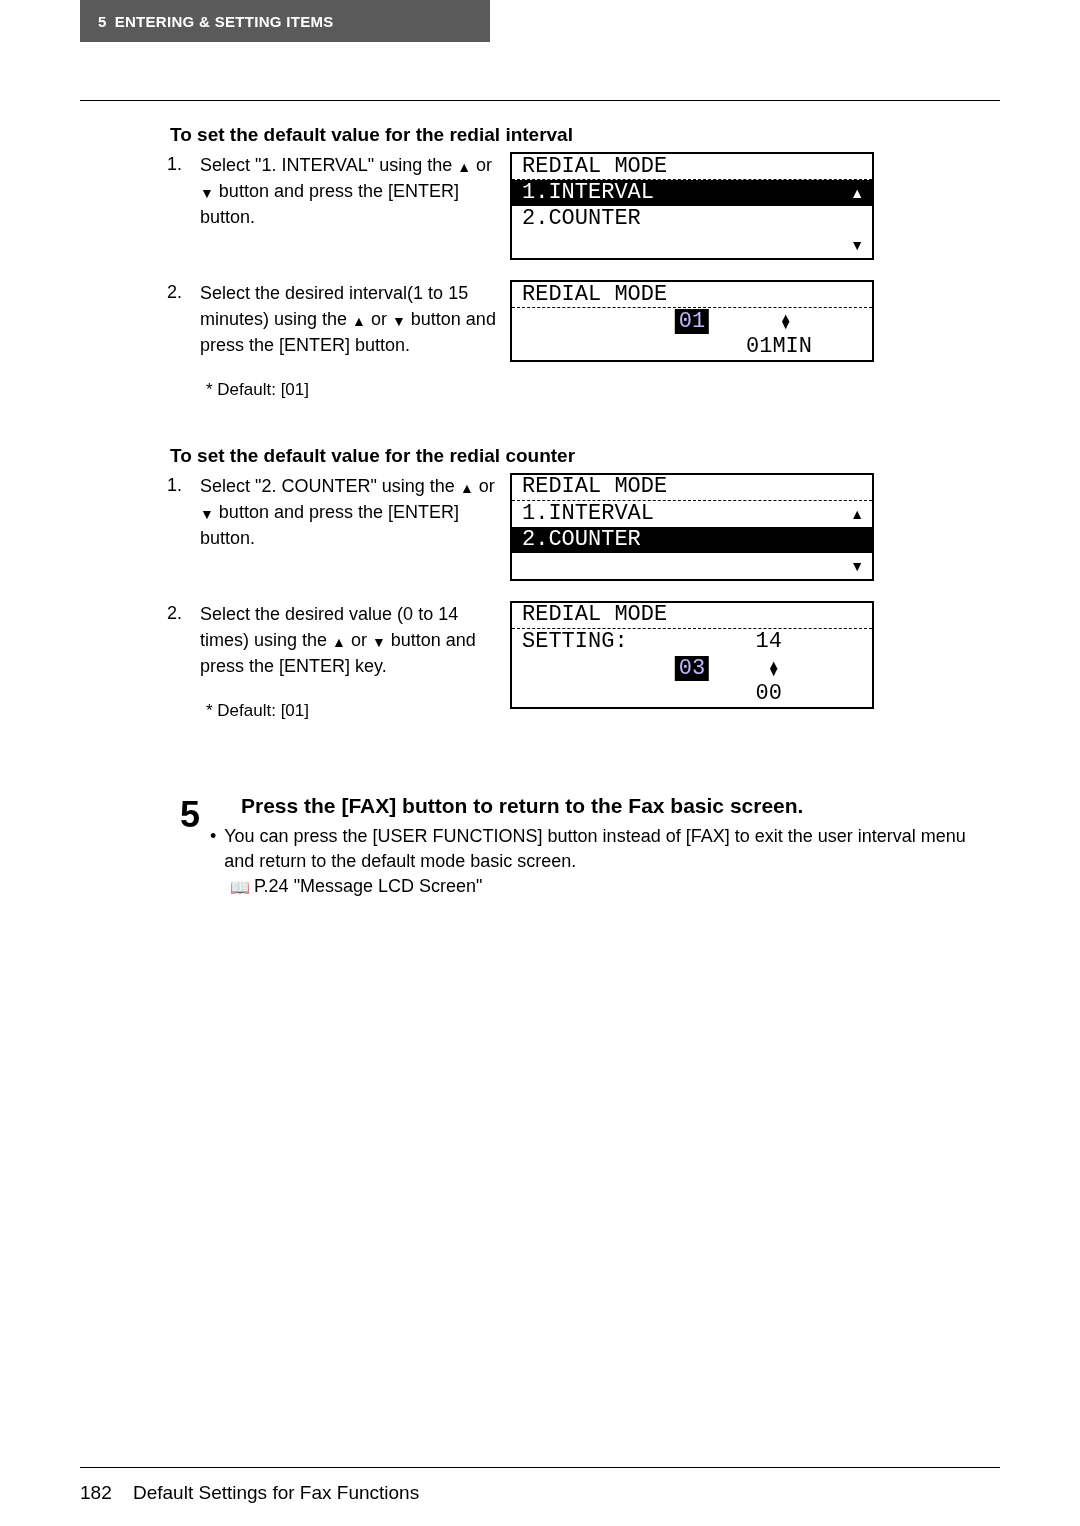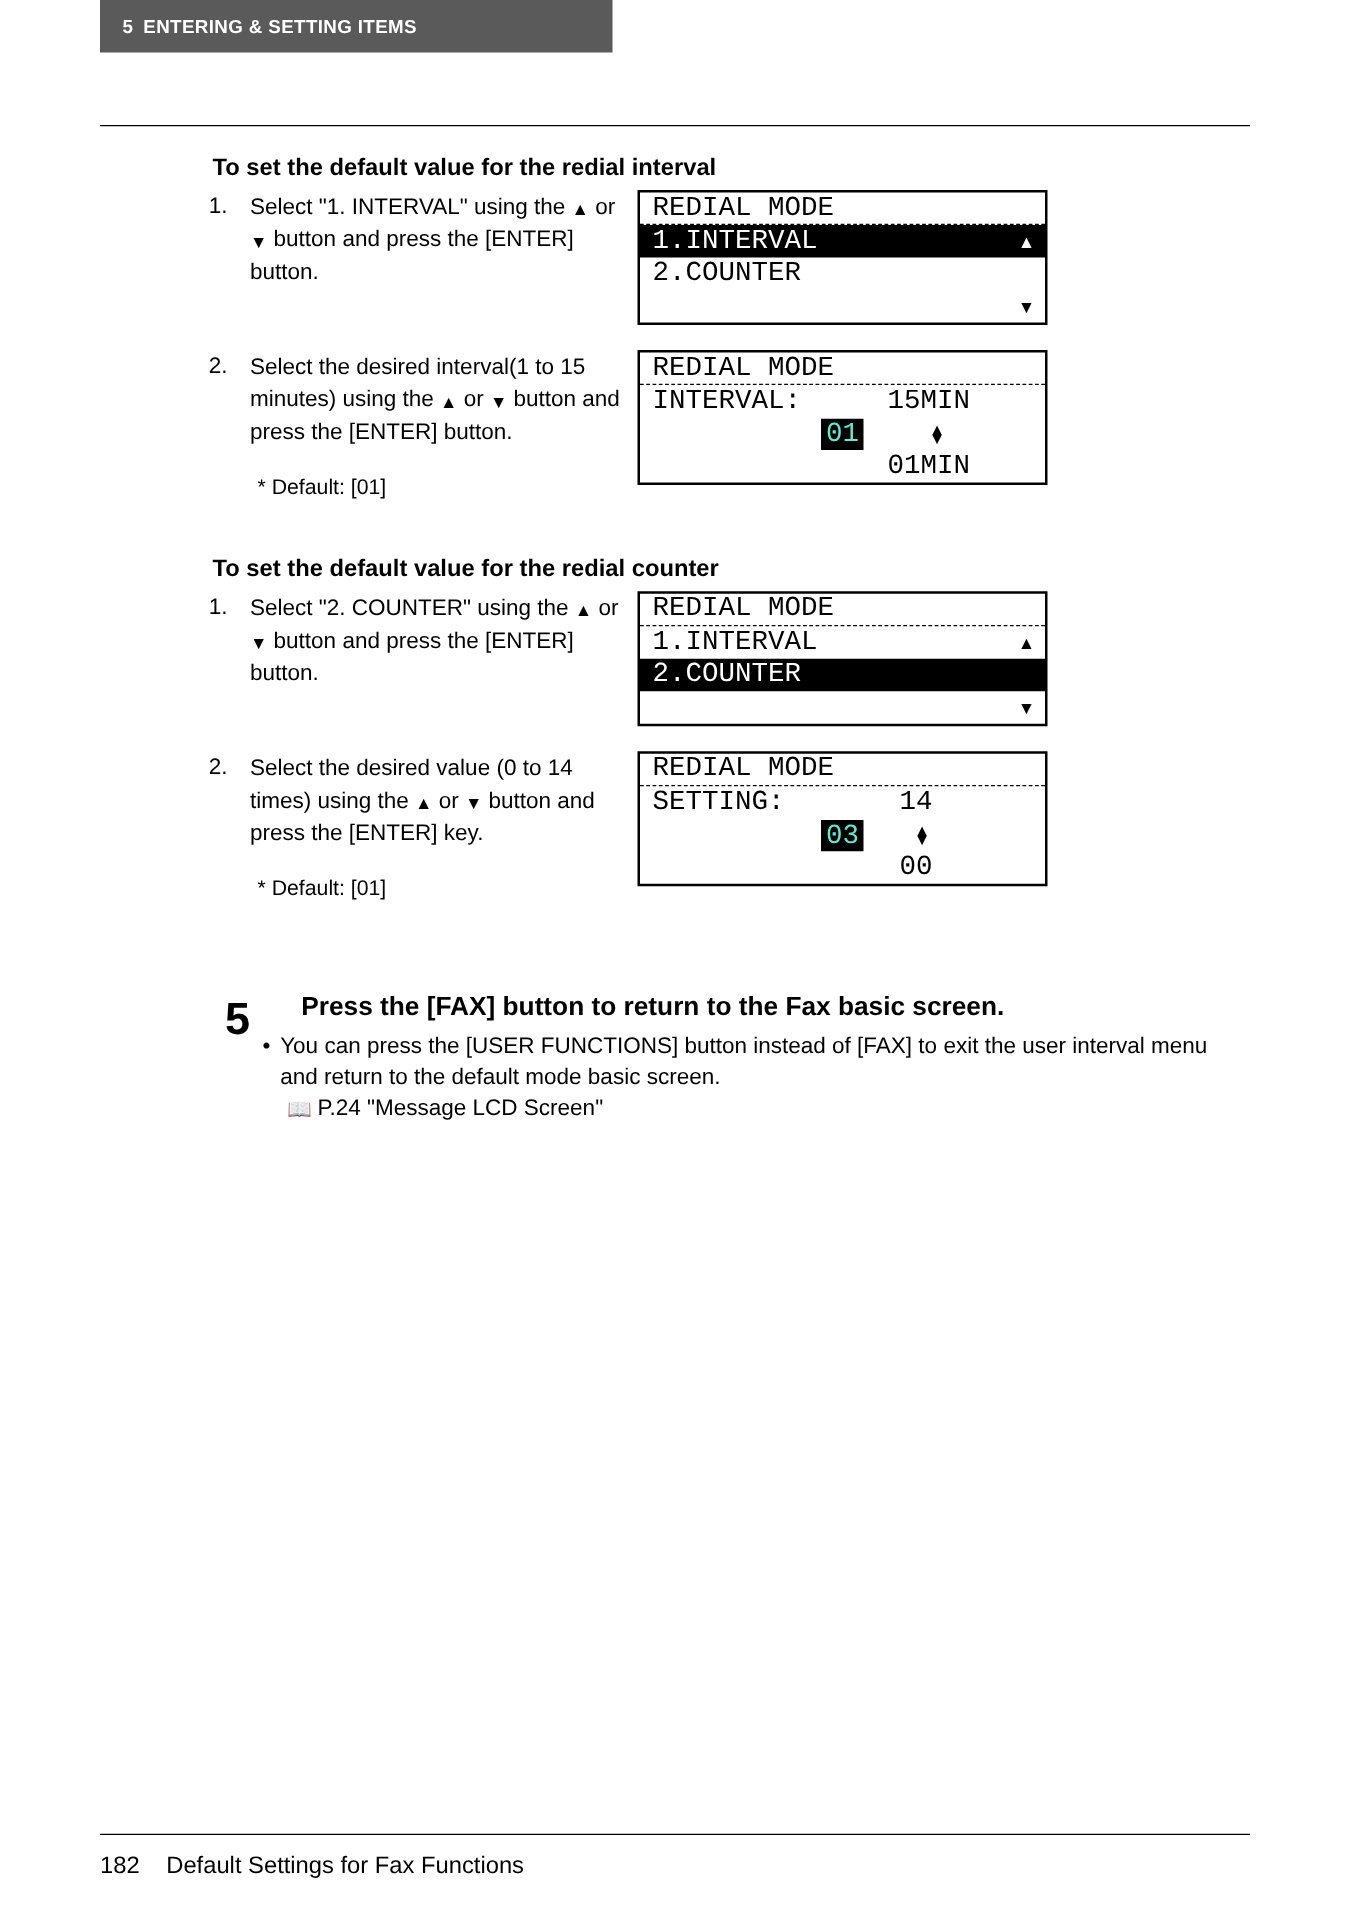--- a/index.html
+++ b/index.html
@@ -71,21 +71,21 @@
     margin-left: 6px;
   }
   .lcdcol {
     flex: 1;
   }
   .lcd {
     border: 2px solid #000;
     font-family: "Courier New", monospace;
     font-size: 22px;
     line-height: 1.0;
-    width: 328px;
+    width: 364px;
     background: #fff;
   }
   .lcd-line {
     display: flex;
     align-items: center;
     justify-content: space-between;
     padding: 2px 8px 2px 10px;
     height: 26px;
     position: relative;
   }
@@ -101,21 +101,21 @@
   .updown {
     display: inline-flex;
     flex-direction: column;
     line-height: 0.55;
     font-size: 13px;
     align-items: center;
     font-family: Arial, sans-serif;
   }
   .invbox {
     background: #000;
-    color: #5eead4;
+    color: #c4b5fd;
     padding: 0 4px;
     font-family: "Courier New", monospace;
   }
   .lcd-centerwrap {
     position: absolute;
     left: 50%;
     transform: translateX(-50%);
     top: 3px;
   }
   .arrow-inline {
@@ -225,24 +225,20 @@
     <div class="textcol">
       <span>Select the desired interval(1 to 15 minutes) using the </span><span class="arrow-inline solid-up"></span><span> or </span><span class="arrow-inline solid-down"></span><span> button and press the [ENTER] button.</span>
       <div class="default">*    Default: [01]</div>
     </div>
     <div class="lcdcol">
       <div class="lcd">
         <div class="lcd-line lcd-dashed-under">
             <span>REDIAL MODE</span>
           </div>
         <div class="lcd-line">
-          <span>INTERVAL:</span>
-          <span style="position:absolute; right:60px;">15MIN</span>
-        </div>
-        <div class="lcd-line">
           <span class="lcd-centerwrap"><span class="invbox">01</span></span>
           <span style="position:absolute; right:80px;" class="updown">
               <span>▲</span>
               <span>▼</span>
             </span>
         </div>
         <div class="lcd-line">
           <span></span>
           <span style="position:absolute; right:60px;">01MIN</span>
         </div>

